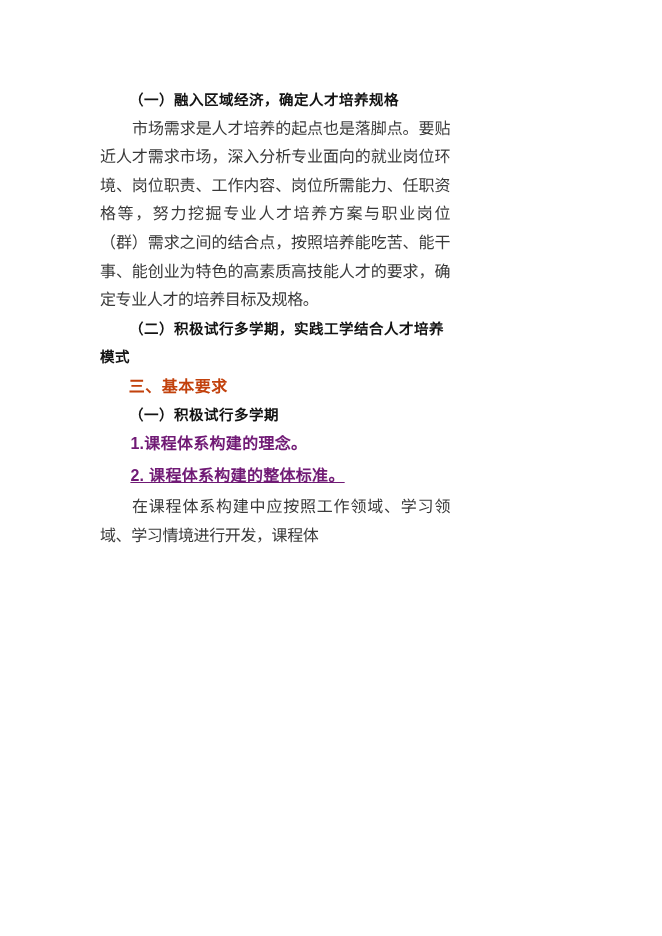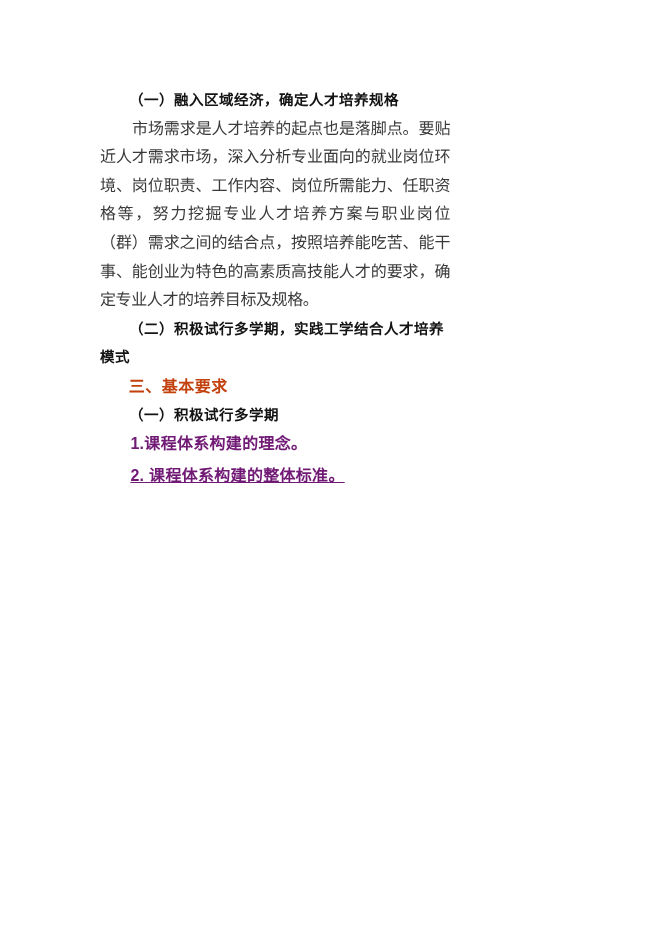--- a/index.html
+++ b/index.html
@@ -86,14 +86,15 @@
 
   <h2 class="h-major">三、基本要求</h2>
 
   <h3 class="h-sub">（一）积极试行多学期</h3>
 
   <h4 class="h-num">1.课程体系构建的理念。</h4>
 
 
   <h4 class="h-num spaced">2. 课程体系构建的整体标准。</h4>
 
+  <p class="para">在课程体系构建中应按照工作领域、学习领域、学习情境进行开发，课程体</p>
 
 </div>
 
 </body></html>

